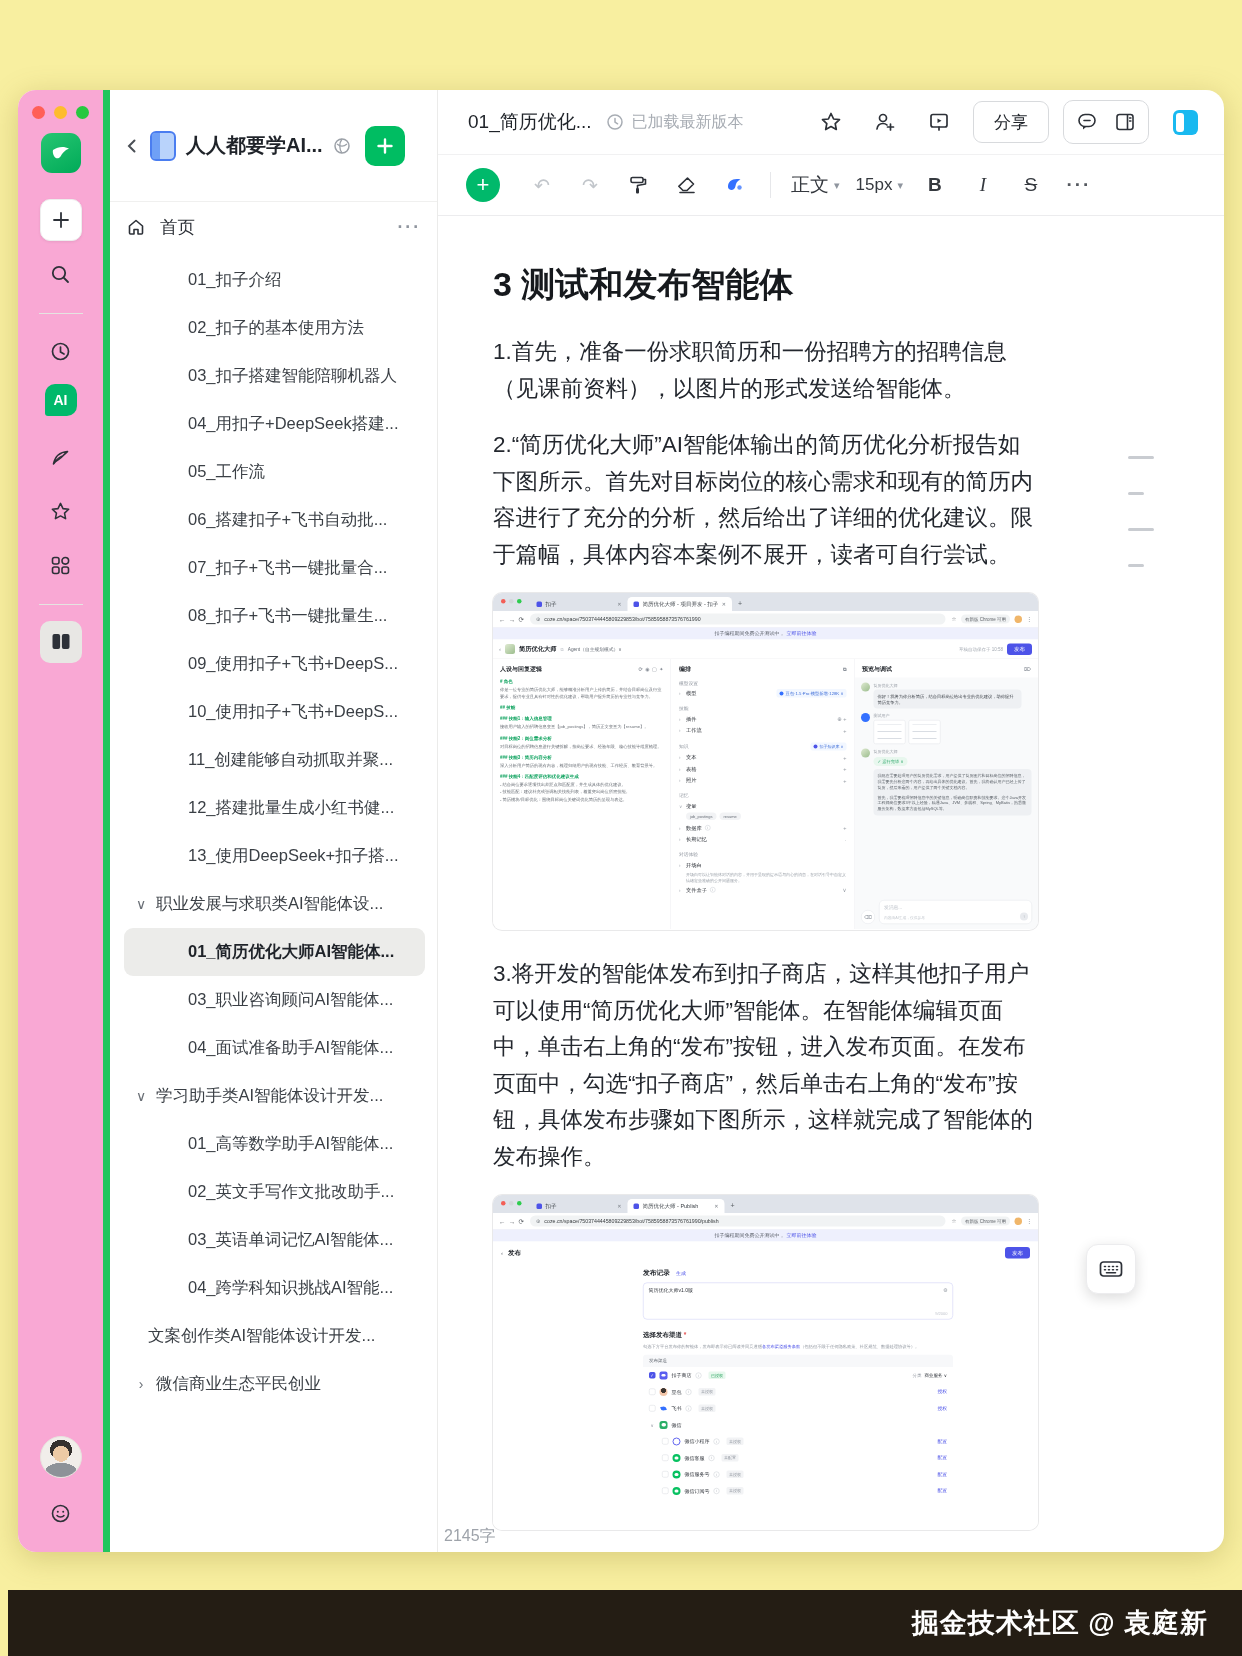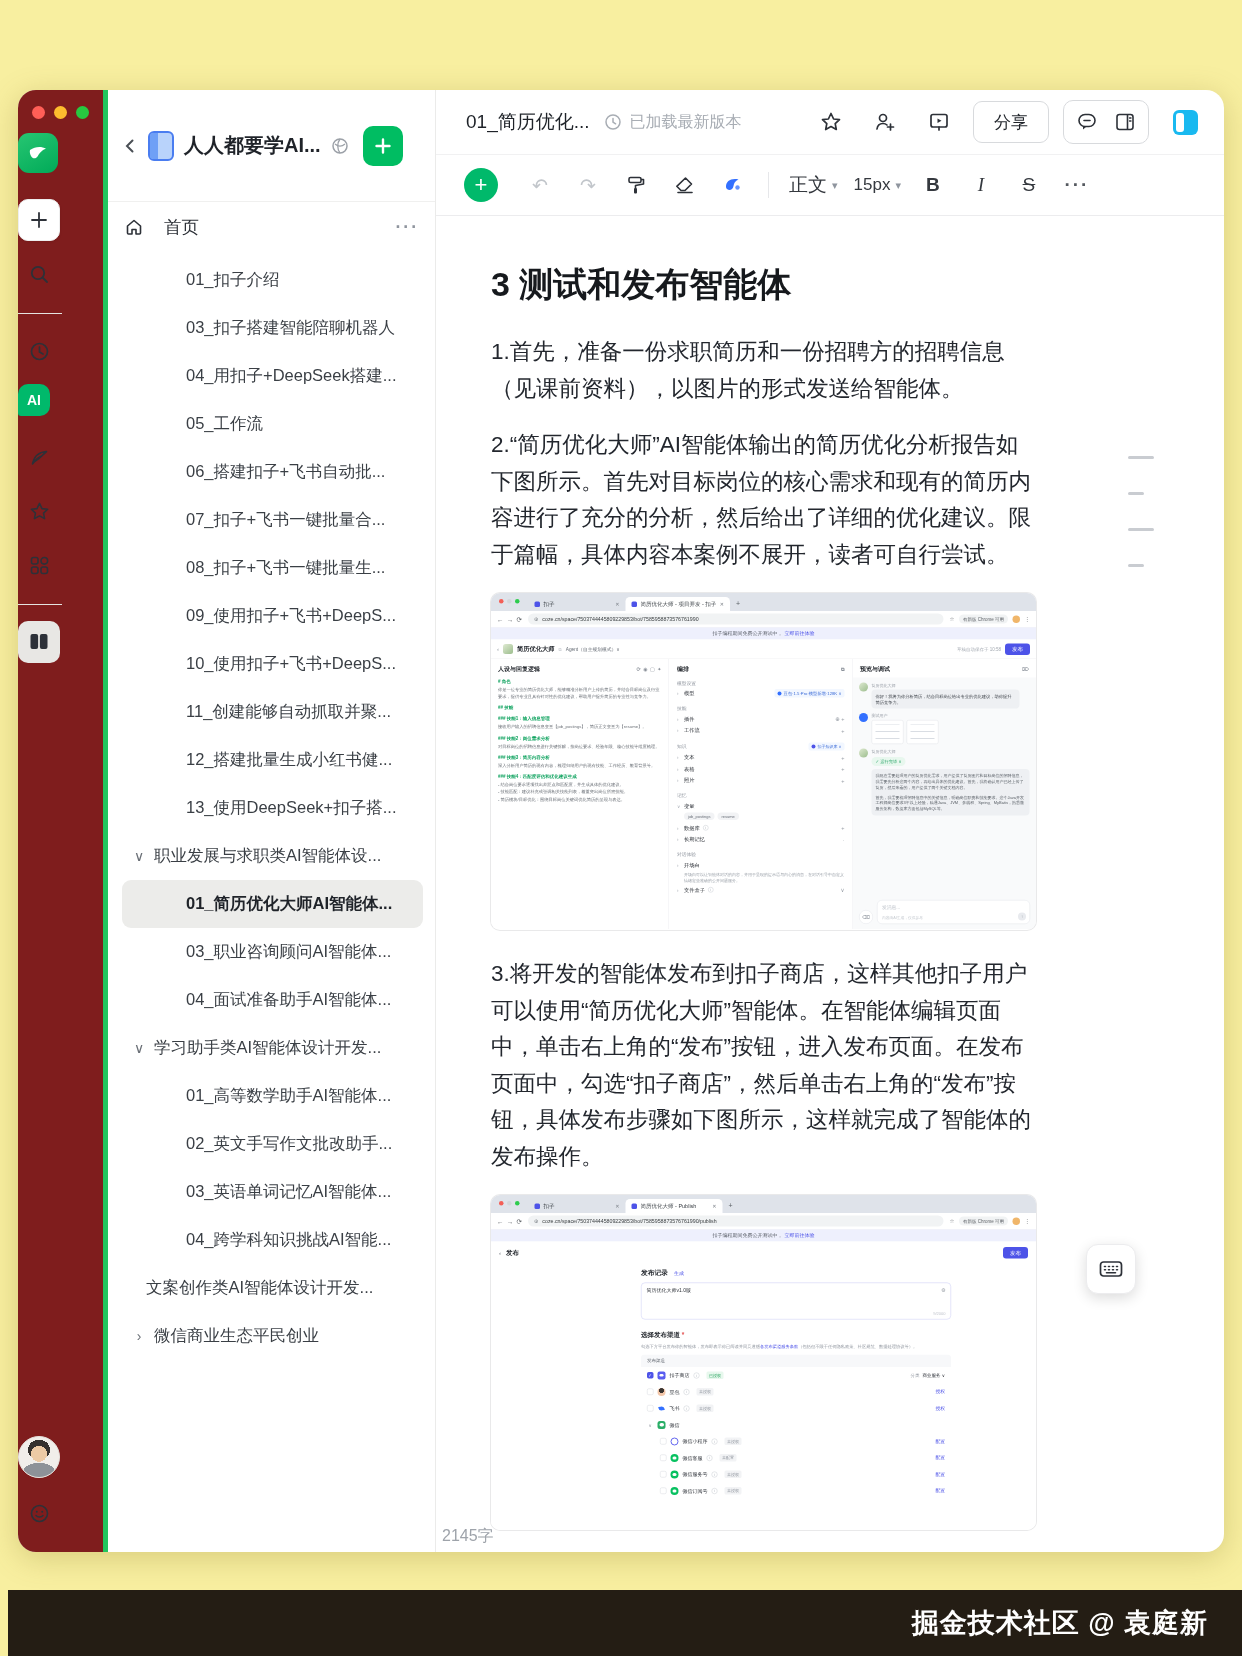--- a/index.html
+++ b/index.html
@@ -5,21 +5,21 @@
   html,body{margin:0;padding:0;}
   body{font-family:"Liberation Sans","DejaVu Sans",sans-serif;-webkit-font-smoothing:antialiased;}
   .canvas{position:relative;width:1242px;height:1656px;background:#f8efa0;overflow:hidden;}
   
   .bottom-band{position:absolute;left:8px;top:1590px;width:1242px;height:66px;background:#241d14;
     display:flex;align-items:center;justify-content:flex-end;padding-right:42px;box-sizing:border-box;}
   .watermark{color:#fff;font-size:27px;font-weight:700;letter-spacing:1px;}
   .app-window{position:absolute;left:18px;top:90px;width:1206px;height:1462px;background:#fff;border-radius:18px;
     box-shadow:0 6px 30px rgba(120,100,20,.25);overflow:hidden;display:flex;}
   
-  .rail{width:85px;background:#7f1d1d;border-right:5px solid #22c55e;display:flex;flex-direction:column;flex-shrink:0;}
+  .rail{width:85px;background:#f9a8d4;border-right:7px solid #22c55e;display:flex;flex-direction:column;align-items:center;flex-shrink:0;}
   .dots{display:flex;gap:9px;margin-top:16px;margin-bottom:14px;align-self:flex-start;padding-left:14px;}
   .d{width:13px;height:13px;border-radius:50%;}
   .d.r{background:#ff5f57}.d.y{background:#febc2e}.d.g{background:#28c840}
   .rail-logo{width:40px;height:40px;border-radius:11px;background:linear-gradient(150deg,#27c672,#00aa58);
     display:flex;align-items:center;justify-content:center;margin-bottom:26px;}
   .rail-btn{width:42px;height:42px;border:none;background:transparent;border-radius:10px;display:flex;align-items:center;justify-content:center;margin-bottom:12px;padding:0;}
   .rail-btn.boxed{background:#fff;box-shadow:0 1px 3px rgba(0,0,0,.08);border:1px solid #eee;}
   .rail-btn.active{background:#e8e7e4;}
   .rail-div{width:44px;height:1px;background:#e5e4e1;margin:6px 0 16px;}
   .ai-badge{width:32px;height:32px;border-radius:10px 10px 10px 3px;background:#00b96b;color:#fff;font-size:14px;font-weight:700;
@@ -32,21 +32,21 @@
       radial-gradient(ellipse 11px 10px at 50% 32%,#34312e 0 100%,transparent),
       #f1eeea;border:1px solid #e7e3de;}
   .rail svg{display:block;}
   
   .sidebar{width:327px;border-right:1px solid #ebebea;display:flex;flex-direction:column;flex-shrink:0;background:#fff;}
   .sb-head{height:112px;border-bottom:1px solid #f0f0ef;display:flex;align-items:center;padding:0 14px;box-sizing:border-box;gap:10px;}
   .notebook{width:26px;height:30px;border-radius:6px;background:#b9d3fb;border:2.5px solid #4a7df0;position:relative;box-sizing:border-box;}
   .notebook:before{content:"";position:absolute;left:0;top:0;bottom:0;width:8px;background:#6fa0f6;border-radius:3px 0 0 3px;}
   .sb-title{font-size:20px;font-weight:700;color:#1f2329;white-space:nowrap;}
   .sb-plus{width:40px;height:40px;border-radius:10px;background:#00bd62;border:none;display:flex;align-items:center;justify-content:center;margin-left:4px;}
-  .sb-row{height:50px;display:flex;align-items:center;padding:0 16px;gap:20px;color:#2b2f36;font-size:17.5px;}
+  .sb-row{height:50px;display:flex;align-items:center;padding:0 16px;gap:14px;color:#2b2f36;font-size:17.5px;}
   .sb-row .grow{flex:1;}
   .sb-list{flex:1;overflow:hidden;padding-top:4px;}
   .tree-item{height:48px;display:flex;align-items:center;font-size:16.5px;color:#3a3f45;padding-right:10px;}
   .tree-item .chev{width:30px;text-align:center;color:#6b7077;font-size:14px;flex-shrink:0;}
   .lvl1{padding-left:16px;}
   .lvl1.nochev{padding-left:38px;}
   .lvl2{padding-left:78px;}
   .tree-item.selected{background:#ececea;border-radius:9px;margin:0 12px 0 14px;padding-left:64px;font-weight:700;color:#1f2329;}
   .tree-item span.lbl{white-space:nowrap;overflow:hidden;}
   
@@ -284,20 +284,23 @@
             <path d="M3.5 9 L10 3.5 L16.5 9 V16 A1 1 0 0 1 15.5 17 H12 V12.5 H8 V17 H4.5 A1 1 0 0 1 3.5 16 Z" stroke="#2d3138" stroke-width="1.6" stroke-linejoin="round"></path>
           </svg>
         <span class="grow">首页</span>
         <span style="color:#8f959e;letter-spacing:2px;font-weight:700;">···</span>
       </div>
       <div class="sb-list">
         <div class="tree-item lvl2">
             <span class="lbl">01_扣子介绍</span>
           </div>
         <div class="tree-item lvl2">
+            <span class="lbl">02_扣子的基本使用方法</span>
+          </div>
+        <div class="tree-item lvl2">
             <span class="lbl">03_扣子搭建智能陪聊机器人</span>
           </div>
         <div class="tree-item lvl2">
             <span class="lbl">04_用扣子+DeepSeek搭建...</span>
           </div>
         <div class="tree-item lvl2">
             <span class="lbl">05_工作流</span>
           </div>
         <div class="tree-item lvl2">
             <span class="lbl">06_搭建扣子+飞书自动批...</span>

